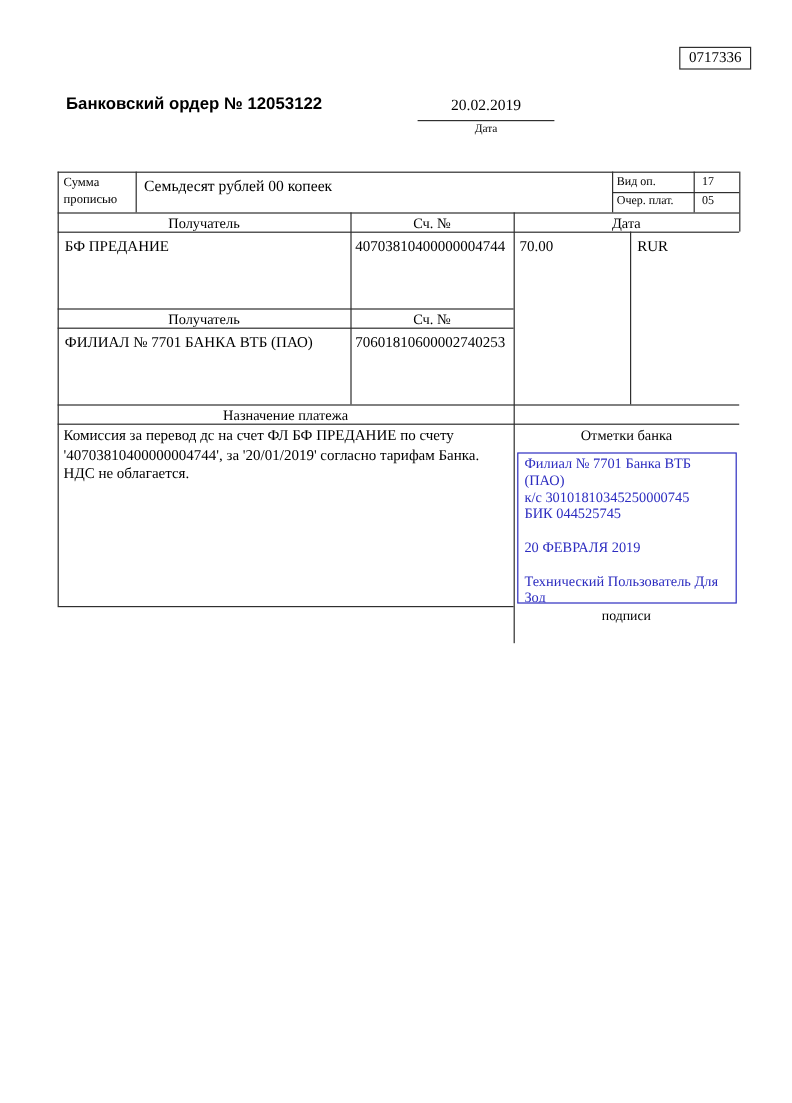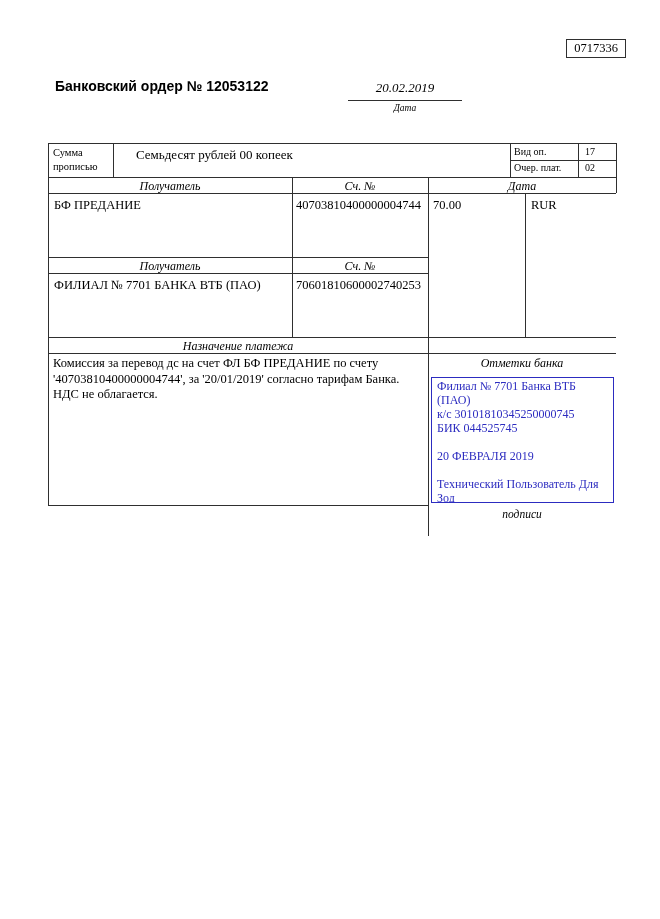--- a/index.html
+++ b/index.html
@@ -7,21 +7,21 @@
     position:relative;
     width:660px;height:919px;
     background:#ffffff;
     font-family:"Liberation Serif","DejaVu Serif",serif;
     color:#000;
     overflow:hidden;
   }
   .hline{position:absolute;height:1px;background:#2f2f2f;}
   .vline{position:absolute;width:1px;background:#2f2f2f;}
   .txt{position:absolute;white-space:nowrap;}
-  .ctr{text-align:center;white-space:nowrap;font-style:italic;}
+  .ctr{text-align:center;white-space:nowrap;}
   .title{
     font-family:"Liberation Sans","DejaVu Sans",sans-serif;
     font-weight:bold;font-size:14px;
   }
   .body-txt{font-size:12.5px;}
   .small-txt{font-size:10px;}
   .code-box{
     position:absolute;left:566px;top:39px;width:58px;height:17px;
     border:1px solid #2f2f2f;
     font-size:12.5px;line-height:17px;text-align:center;
@@ -74,25 +74,25 @@
   <div class="vline" style="left:48px;top:143px;height:362px;"></div>
   <div class="vline" style="left:113px;top:143px;height:34px;"></div>
   <div class="vline" style="left:510px;top:143px;height:34px;"></div>
   <div class="vline" style="left:578px;top:143px;height:34px;"></div>
   <div class="vline" style="left:616px;top:143px;height:50px;"></div>
   <div class="vline" style="left:292px;top:177px;height:160px;"></div>
   <div class="vline" style="left:428px;top:177px;height:359px;"></div>
   <div class="vline" style="left:525px;top:193px;height:144px;"></div>
 
   <div class="words-label">Сумма прописью</div>
-  <div class="txt" style="left:120px;top:147px;font-size:13px;margin-left:16px;">Семьдесят рублей 00 копеек</div>
+  <div class="txt" style="left:120px;top:147px;font-size:13px;">Семьдесят рублей 00 копеек</div>
   <div class="txt small-txt" style="left:514px;top:146px;">Вид оп.</div>
   <div class="txt small-txt" style="left:585px;top:146px;">17</div>
   <div class="txt small-txt" style="left:514px;top:162px;">Очер. плат.</div>
-  <div class="txt small-txt" style="left:585px;top:162px;">02</div>
+  <div class="txt small-txt" style="left:585px;top:162px;">05</div>
 
   <div class="txt ctr" style="left:48px;top:179px;width:244px;font-size:12px;">Получатель</div>
   <div class="txt ctr" style="left:292px;top:179px;width:136px;font-size:12px;">Сч. №</div>
   <div class="txt ctr" style="left:428px;top:179px;width:188px;font-size:12px;">Дата</div>
 
   <div class="txt body-txt" style="left:54px;top:198px;">БФ ПРЕДАНИЕ</div>
   <div class="txt body-txt" style="left:296px;top:198px;">40703810400000004744</div>
   <div class="txt body-txt" style="left:433px;top:198px;">70.00</div>
   <div class="txt body-txt" style="left:531px;top:198px;">RUR</div>
 

